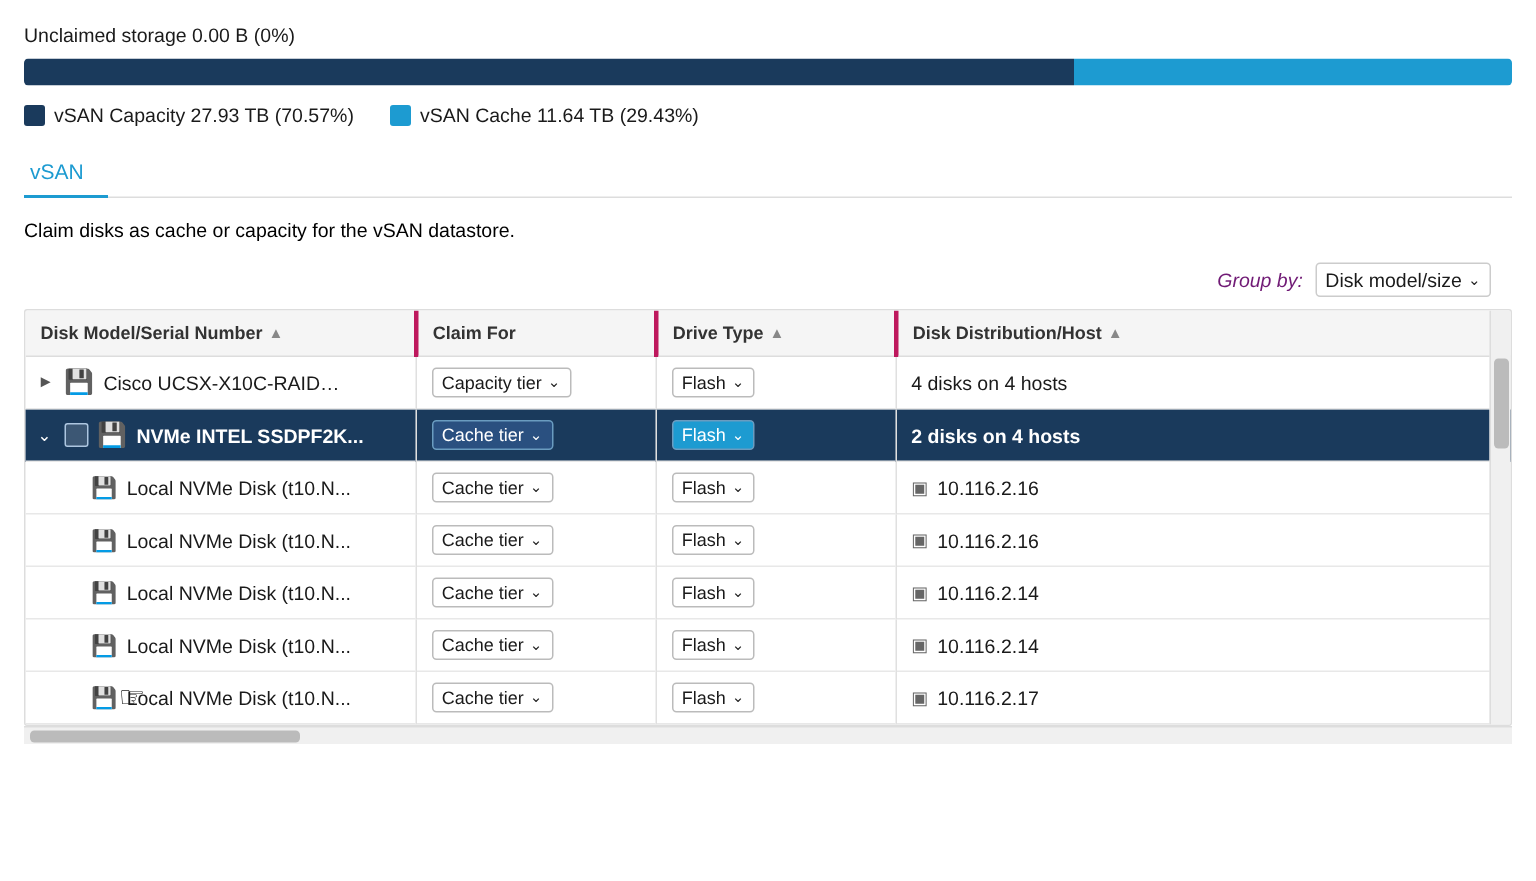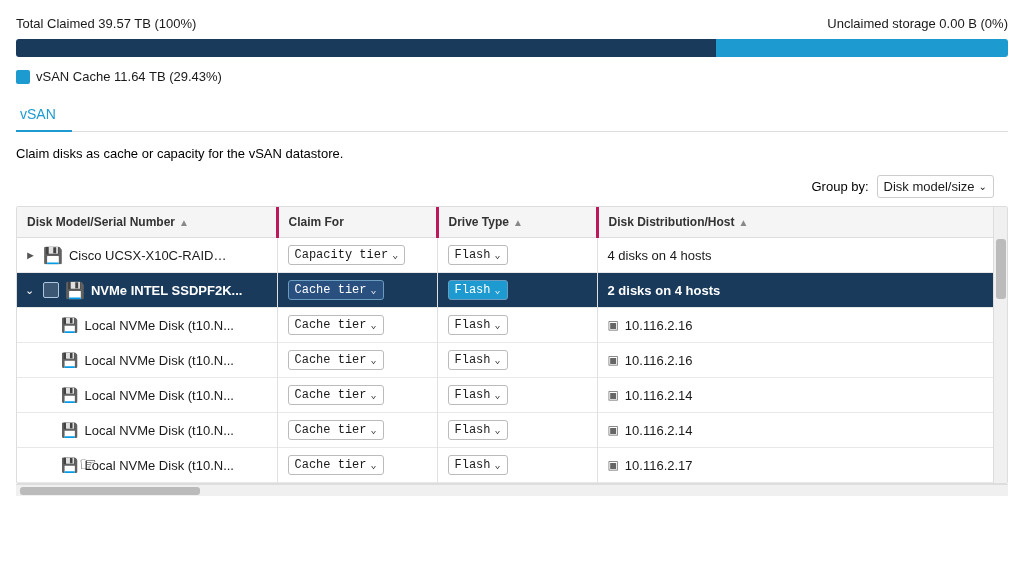--- a/index.html
+++ b/index.html
@@ -94,21 +94,22 @@
     .group-by-row {
       display: flex;
       justify-content: flex-end;
       align-items: center;
       gap: 8px;
       margin-bottom: 8px;
       padding-right: 14px;
     }
     .group-by-label {
       font-size: 13px;
-      color: #000000;
+      color: #701a75;
+      font-style: italic;
     }
     .group-by-select {
       display: flex;
       align-items: center;
       gap: 4px;
       font-size: 13px;
       color: #1a1a1a;
       cursor: pointer;
       padding: 3px 6px;
       border: 1px solid #ccc;
@@ -201,21 +202,20 @@
       align-items: center;
       gap: 4px;
       border: 1px solid #bbb;
       border-radius: 3px;
       padding: 2px 6px;
       font-size: 12px;
       cursor: pointer;
       background: #fff;
       color: #1a1a1a;
       white-space: nowrap;
-      font-family: Liberation Mono, monospace;
     }
     .selected .dropdown-select {
       background: #1a3a5c;
       color: #fff;
       border-color: #adc6e0;
     }
     .chevron-down { font-size: 10px; }
 
     .host-cell {
       display: flex;
@@ -275,30 +275,33 @@
       border-radius: 2px;
       display: inline-block;
     }
   </style>
 </head>
 <body>
 
 <div class="container">
 
   <div class="stats-row">
-    <span>Total Claimed 39.57 TB (100%)</span>
     <span>Unclaimed storage 0.00 B (0%)</span>
   </div>
 
   <div class="progress-bar-container">
     <div class="progress-dark" style="width: 70.57%"></div>
     <div class="progress-blue" style="width: 29.43%"></div>
   </div>
 
   <div class="legend-row">
+    <div class="legend-item">
+      <div class="legend-square dark"></div>
+      <span>vSAN Capacity 27.93 TB (70.57%)</span>
+    </div>
     <div class="legend-item">
       <div class="legend-square blue"></div>
       <span>vSAN Cache 11.64 TB (29.43%)</span>
     </div>
   </div>
 
   <div class="tabs-row">
     <div class="tab active">vSAN</div>
   </div>
 

